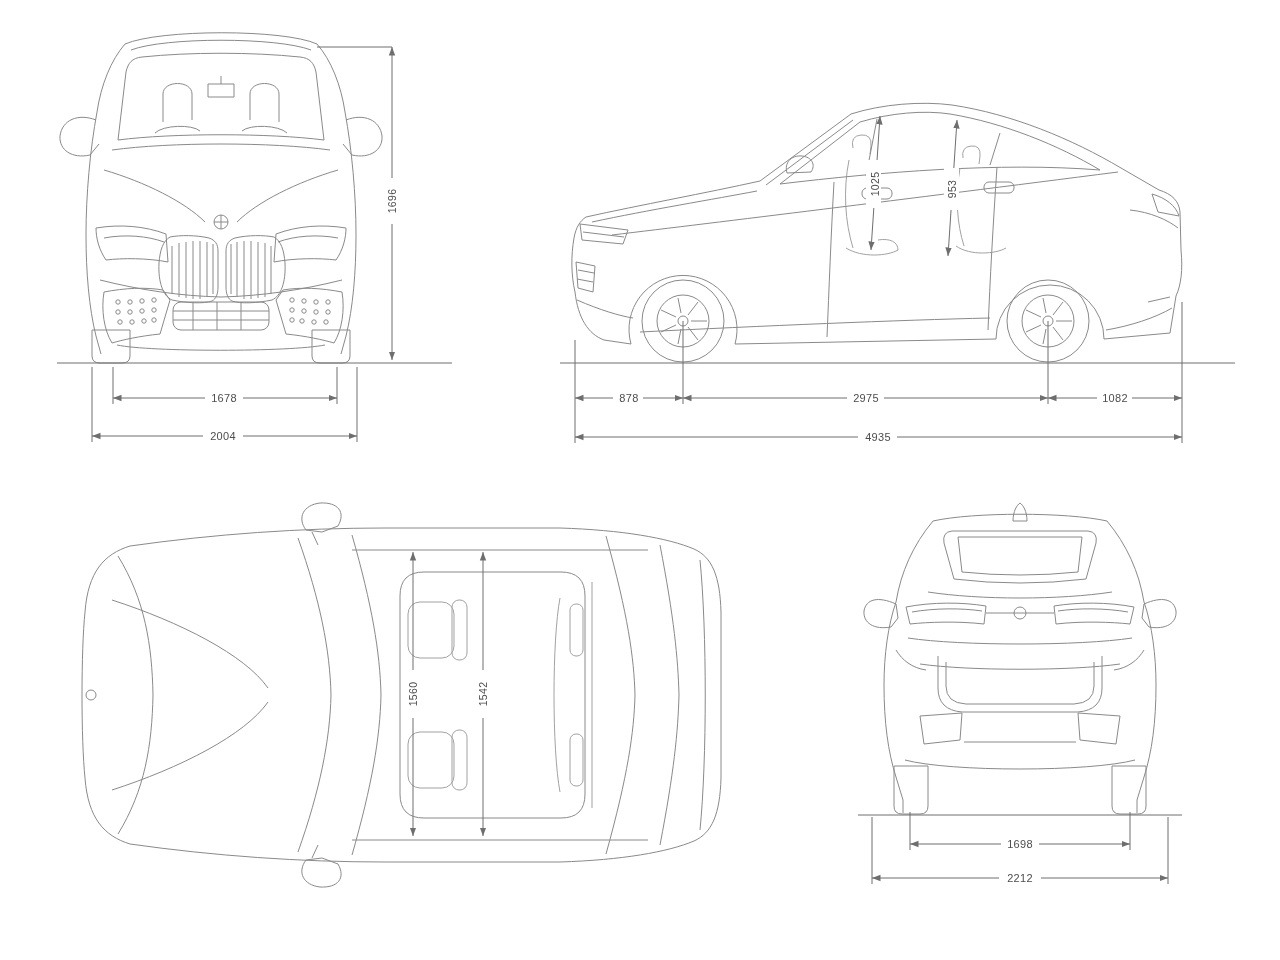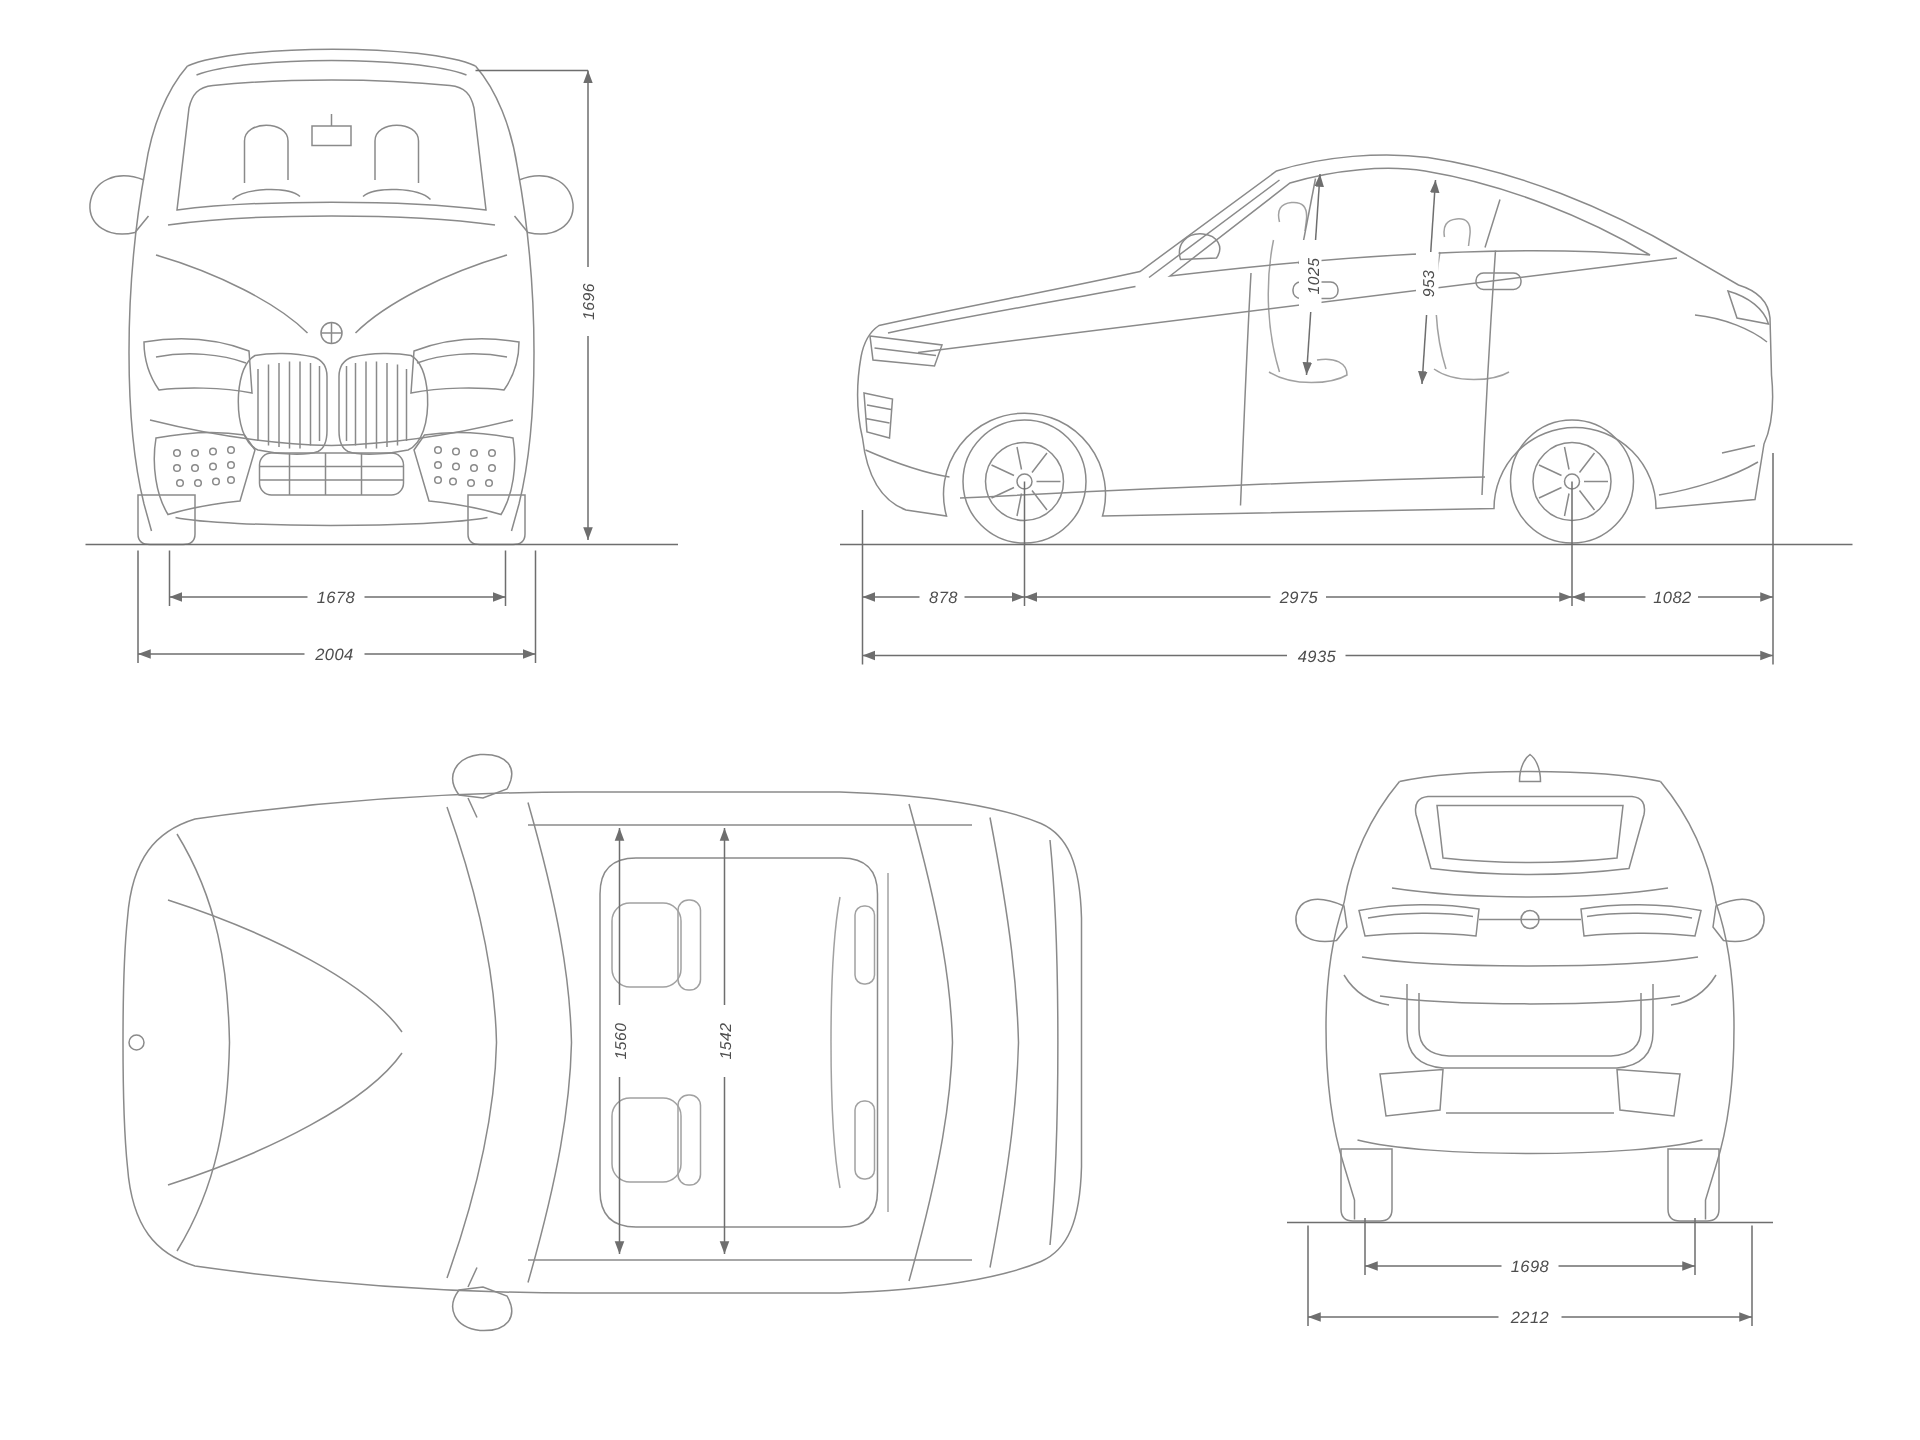--- a/index.html
+++ b/index.html
@@ -1,16 +1,16 @@
 <!DOCTYPE html>
 <html><head>
 <meta charset="utf-8">
 <style>
   html,body{margin:0;padding:0;background:#ffffff;}
-  .stage{position:relative;width:1248px;height:960px;background:#ffffff;overflow:hidden;font-style:italic;}
+  .stage{position:relative;width:1248px;height:960px;background:#ffffff;overflow:hidden;}
   svg{display:block;}
   text{font-family:"Liberation Sans",sans-serif;font-size:11px;letter-spacing:.3px;}
   .vtext{font-size:10.5px;}
 </style>
 </head>
 <body>
 
 <div class="stage">
 <svg width="1280" height="960" viewBox="0 0 1280 960">
   <defs>

